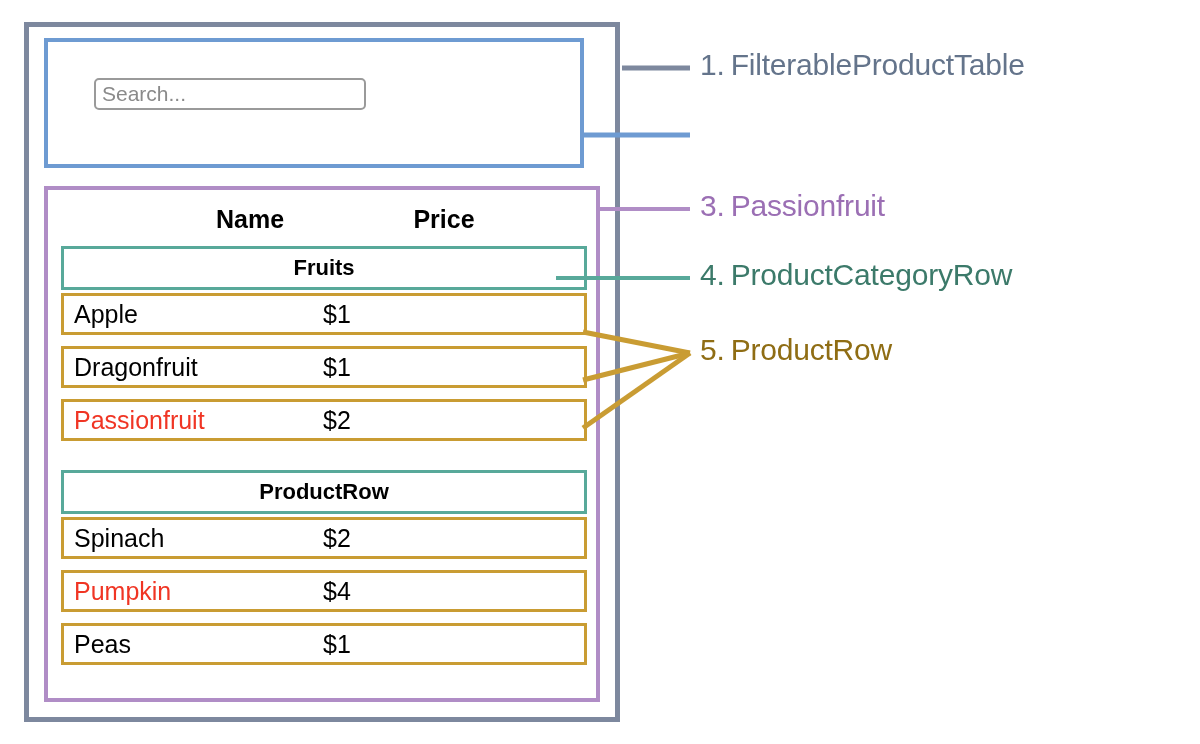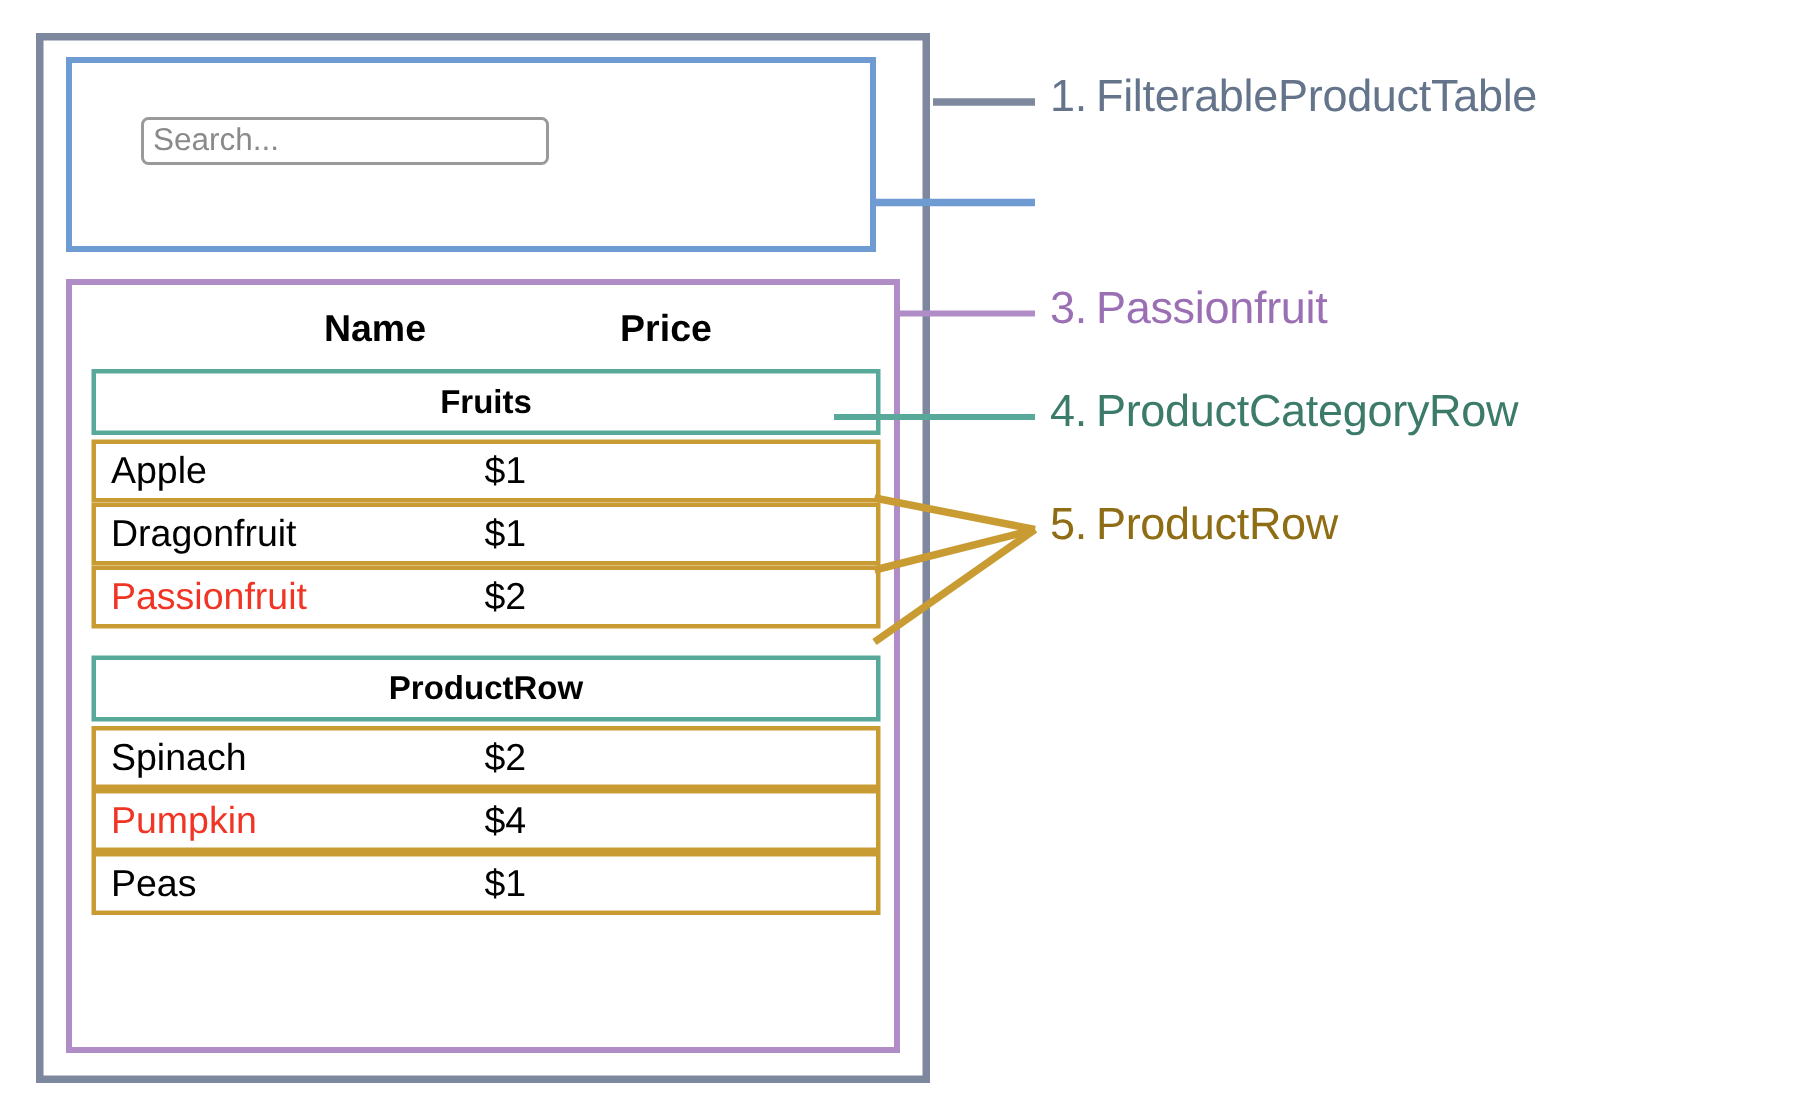--- a/index.html
+++ b/index.html
@@ -158,21 +158,21 @@
     color: #000;
     margin-bottom: 3px;
   }
 
   .product-row {
     height: 42px;
     box-sizing: border-box;
     border: 3px solid var(--c-gold);
     background: #fff;
     position: relative;
-    margin-bottom: 0;
+    margin-bottom: 11px;
   }
   .product-row .pname {
     position: absolute;
     left: 10px;
     top: 0;
     bottom: 0;
     display: flex;
     align-items: center;
     font-size: 25px;
     color: #000;

